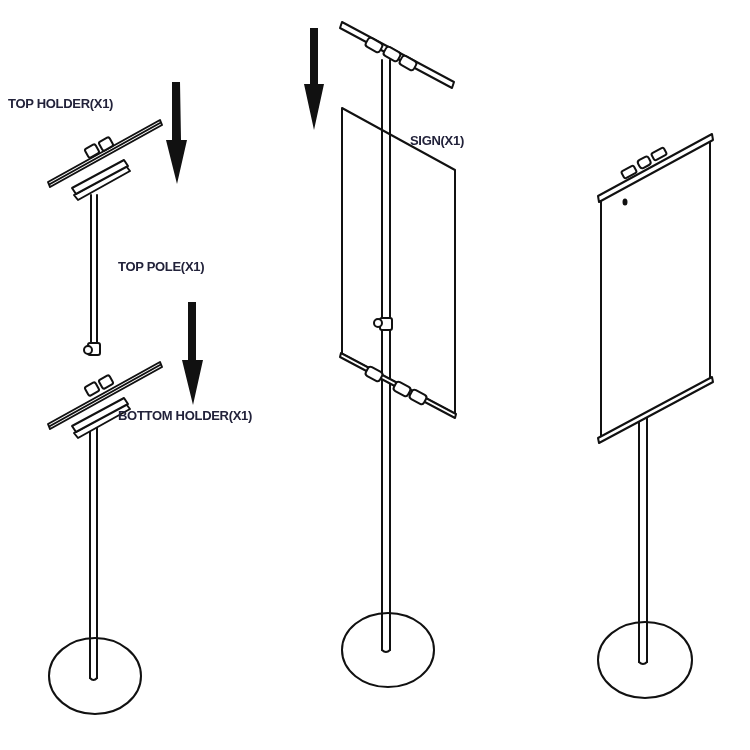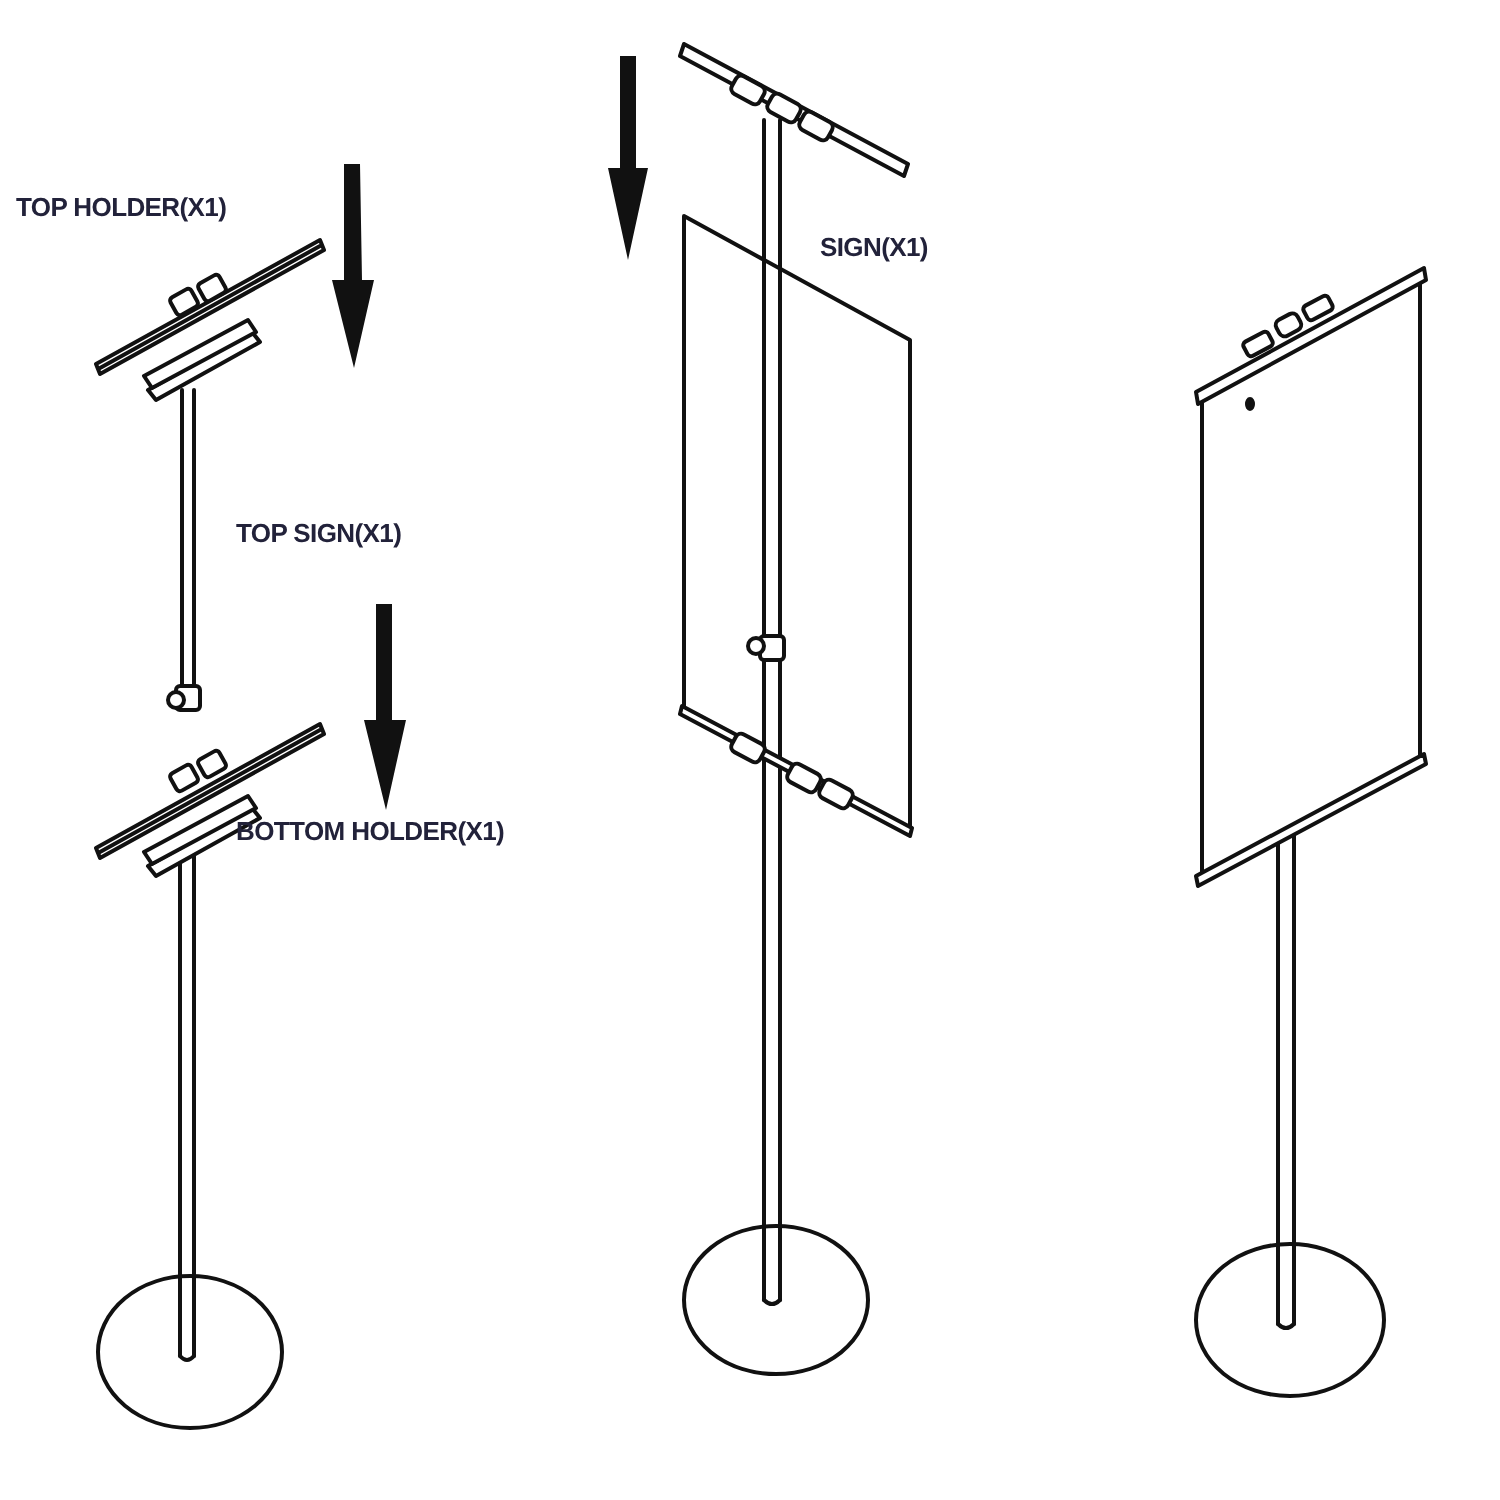--- a/index.html
+++ b/index.html
@@ -107,17 +107,17 @@
         <path d="M172 82 L180 82 L181 140 L187 140 L177 184 L166 140 L172 140 Z"></path>
 
         <path d="M188 302 L196 302 L196 360 L203 360 L193 405 L182 360 L188 360 Z"></path>
 
         <path d="M310 28 L318 28 L318 84 L324 84 L314 130 L304 84 L310 84 Z"></path>
       </g>
     </g>
   </svg>
 
   <div class="label" style="left:8px; top:96px;">TOP HOLDER(X1)</div>
-  <div class="label" style="left:118px; top:259px;">TOP SIGN(X1)</div>
+  <div class="label" style="left:118px; top:259px;">TOP POLE(X1)</div>
   <div class="label" style="left:118px; top:408px;">BOTTOM HOLDER(X1)</div>
-  <div class="label" style="left:410px; top:116px;text-align:right;">SIGN(X1)</div>
+  <div class="label" style="left:410px; top:133px;text-align:right;">SIGN(X1)</div>
 
 </div>
 
 </body></html>

